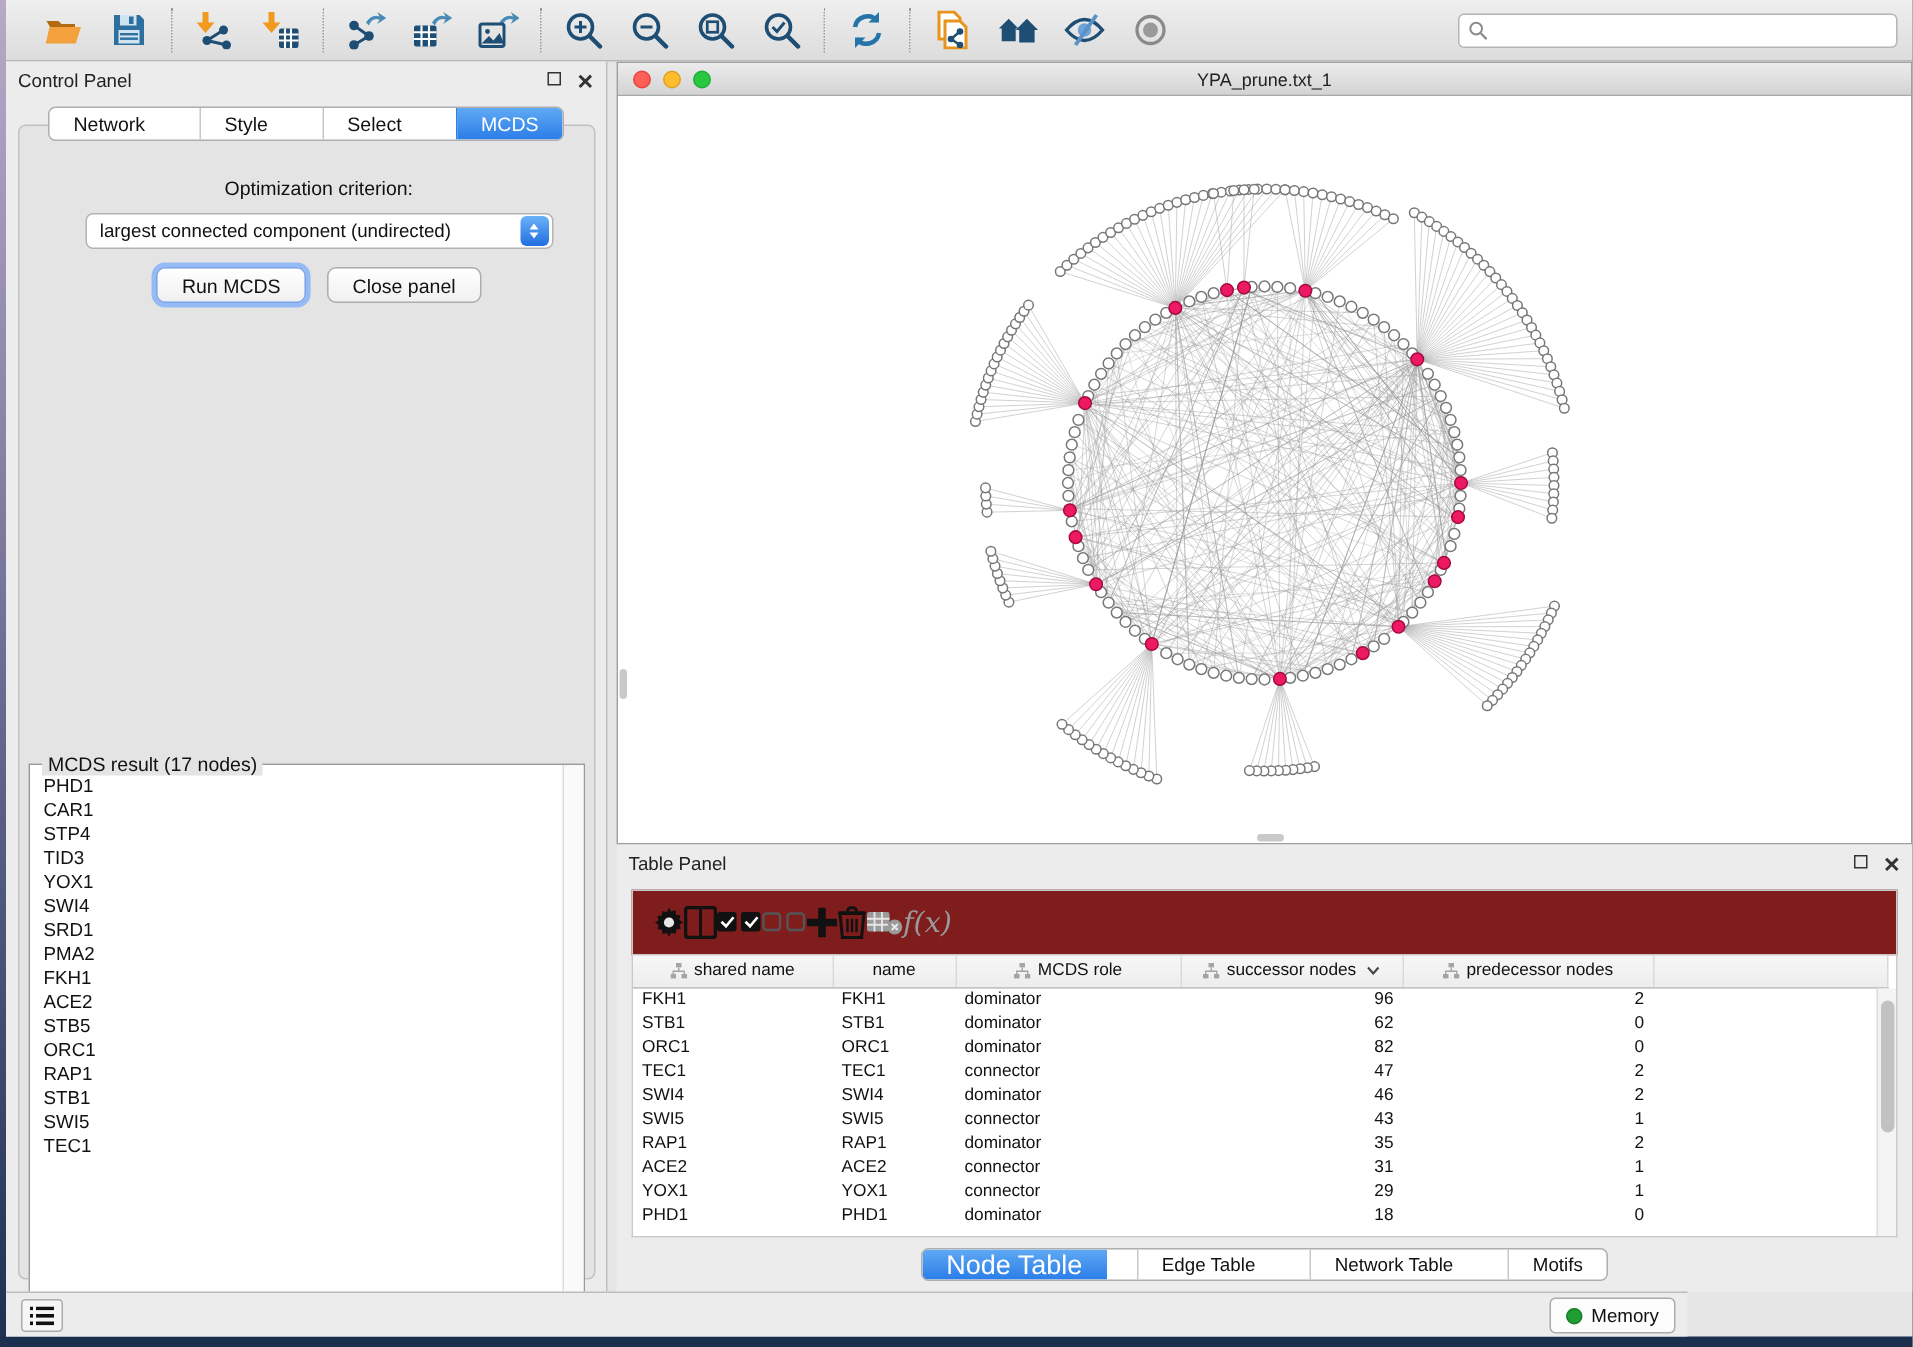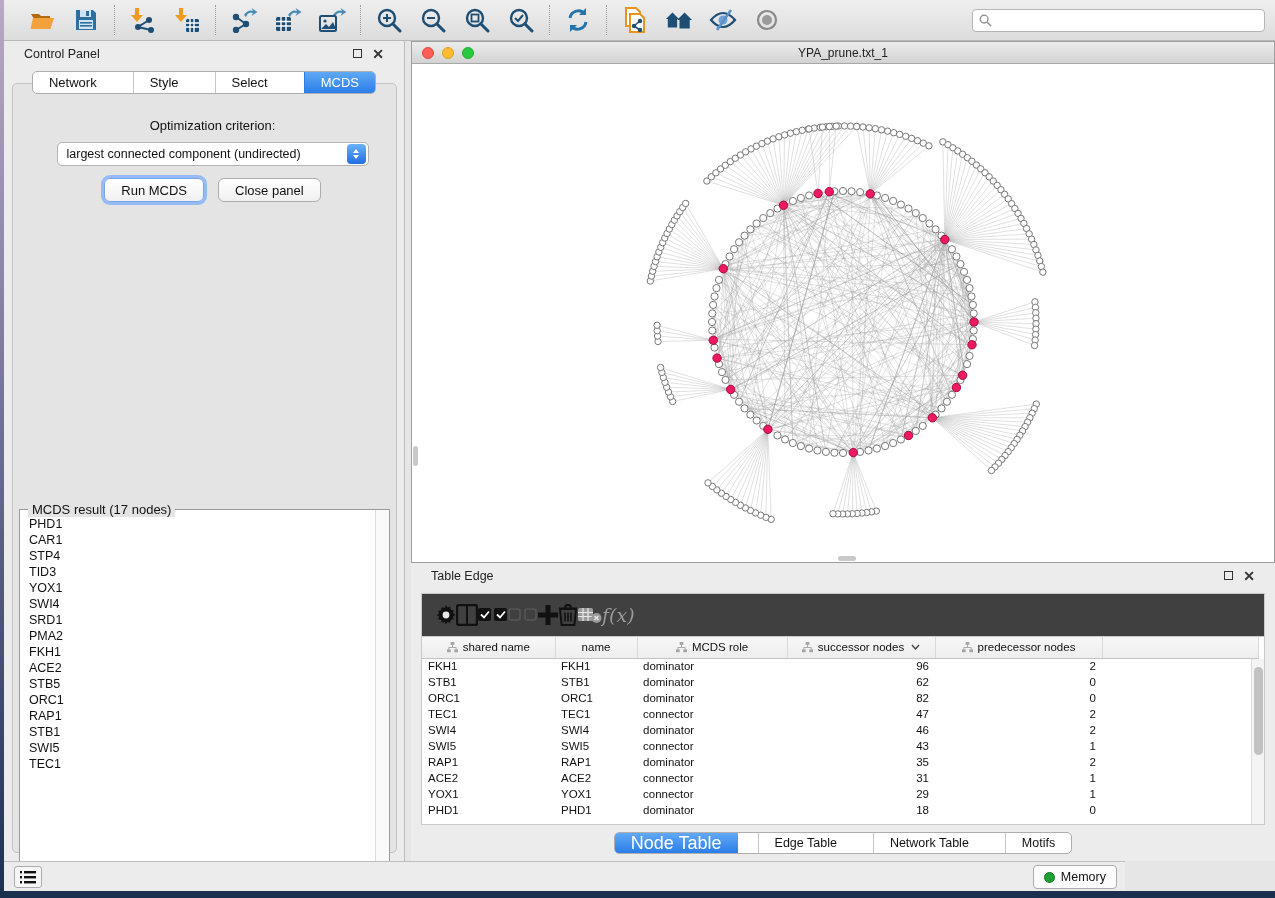--- a/index.html
+++ b/index.html
@@ -18,21 +18,21 @@
   .tb-sep { width:1px; height:30px; border-left:1px dotted #9a9a9a; }
   .tb-btn { width:28px; height:28px; display:flex; align-items:center; justify-content:center; cursor:pointer; }
   .tb-btn svg { display:block; }
   .search-wrap { position:absolute; right:10px; top:9px; width:293px; height:23px;
     background:#fff; border:1px solid #b5b5b5; border-radius:4px; display:flex; align-items:center; padding:0 6px; }
   .search-wrap input { border:none; outline:none; flex:1; font-size:12px; background:transparent; }
   .mag { width:13px; height:13px; margin-right:5px; }
 
   
   .control-panel { position:absolute; left:0; top:41px; width:401px; height:820px; background:#ececec; border-right:1px solid #bdbdbd; }
-  .panel-titlebar { height:26px; display:flex; align-items:center; padding:0 20px; font-size:12.5px; color:#222; }
+  .panel-titlebar { height:26px; display:flex; align-items:center; padding:0 8px; font-size:12.5px; color:#222; }
   .panel-titlebar .spacer { flex:1; }
   .win-ico { font-size:11px; color:#333; margin-left:10px; cursor:pointer; line-height:1; }
   .float-ico { width:9px; height:9px; border:1.4px solid #333; display:inline-block; }
   .cp-tabs-row { position:absolute; left:0; top:30px; width:100%; display:flex; justify-content:center; z-index:3; }
   .seg { display:flex; border:1px solid #aeaeae; border-radius:5px; overflow:hidden; background:#fff; height:23px;gap:20px; }
   .seg .seg-item { padding:3px 16px; font-size:13px; color:#111; border-left:1px solid #c7c7c7; cursor:pointer; display:flex; align-items:center; }
   .seg .seg-item:first-child { border-left:none; }
   .seg .seg-item.sel { background:linear-gradient(#5fa9f5,#2b7de8); color:#fff; border-left-color:#2b7de8; }
   .cp-body { position:absolute; left:8px; top:42px; width:385px; height:770px;
     background:#e4e4e4; border:1px solid #c2c2c2; border-radius:5px;padding-left:16px; }
@@ -67,21 +67,21 @@
   .light.yellow { background:#febc2e; border:1px solid #e0a123; }
   .light.green { background:#28c840; border:1px solid #1eae32; }
   .net-title { position:absolute; left:0; right:0; text-align:center; font-size:12px; color:#222; }
   .net-canvas { position:relative; width:862px; height:498px; background:#fff; }
   .net-vscroll { position:absolute; left:0; top:0; width:7px; height:498px; }
   .net-vthumb { position:absolute; left:1px; top:382px; width:5px; height:20px; background:#c9c9c9; border-radius:3px; }
   .net-hthumb { position:absolute; left:426px; bottom:1px; width:18px; height:5px; background:#c9c9c9; border-radius:3px; }
 
   
   .table-panel { position:absolute; left:407px; top:563px; width:864px; height:298px; background:#ececec; }
-  .tp-toolbar { margin:4px 10px 0 10px; height:44px; background:#404040; border:1px solid #c9c9c9;
+  .tp-toolbar { margin:4px 10px 0 10px; height:44px; background:#7f1d1d; border:1px solid #c9c9c9;
     display:flex; align-items:center; padding-left:14px; }
   .tp-btn { display:flex; align-items:center; justify-content:center; cursor:pointer; color:#111; }
   .tp-btn.disabled { color:#9a9a9a; cursor:default; }
   .fx { font-family:"DejaVu Serif", serif; font-style:italic; font-size:19px; color:#9a9a9a; }
   .node-table { margin:0 10px; background:#fff; border:1px solid #c9c9c9; border-top:none; height:188px; position:relative; overflow:hidden; }
   table.grid { border-collapse:collapse; table-layout:fixed; width:836px; font-size:11.5px; color:#111; }
   table.grid th { background:linear-gradient(#f7f7f7,#ededed); border-right:1px solid #d9d9d9; border-bottom:1px solid #c4c4c4;
     font-weight:normal; height:21px; font-size:11.5px; padding:0 4px; white-space:nowrap; }
   .th-inner { display:flex; align-items:center; justify-content:center; gap:5px; }
   table.grid td { height:16px; padding:0 6px; white-space:nowrap; overflow:hidden; }
@@ -1096,21 +1096,21 @@
         </svg>
       <div class="net-vscroll">
           <div class="net-vthumb"></div>
         </div>
       <div class="net-hthumb"></div>
     </div>
   </div>
 
   <div class="table-panel">
     <div class="panel-titlebar">
-      <span>Table Edge</span>
+      <span>Table Panel</span>
       <span class="spacer"></span>
       <span class="win-ico"><span class="float-ico"></span></span>
       <span class="win-ico" style="font-size:14px;font-weight:bold;">✕</span>
     </div>
     <div class="tp-toolbar">
       <span class="tp-btn">
         <svg width="20" height="20" viewBox="0 0 20 20">
             <path fill="#111" d="M10 0 l1.4 2.6 2.9-.8 .4 3 3 .4 -.8 2.9 L19.5 10 17 11.4 l.8 2.9 -3 .4 -.4 3 -2.9-.8 L10 19.5 8.6 17 l-2.9 .8 -.4-3 -3-.4 .8-2.9 L.5 10 3 8.6 2.2 5.7 l3-.4 .4-3 2.9 .8 z"></path>
             <circle cx="10" cy="10" r="3.4" fill="#e8e8e8"></circle>
           </svg>

